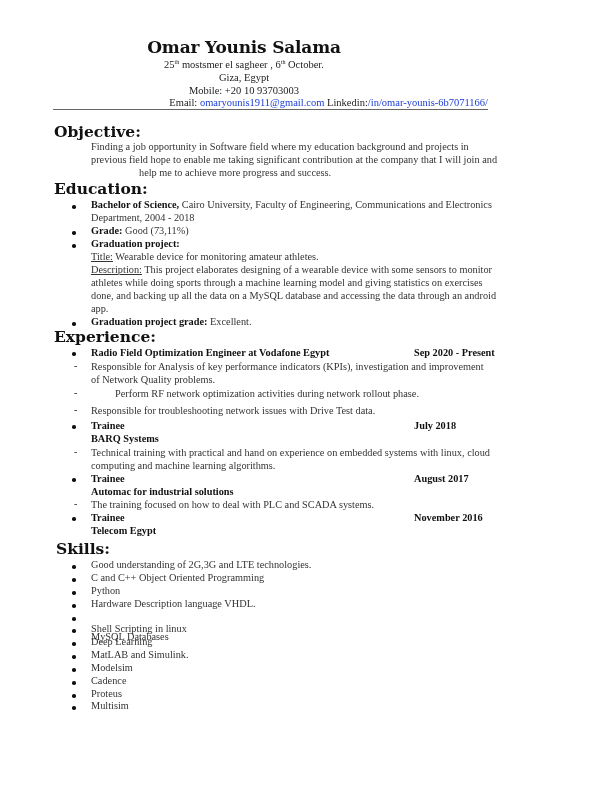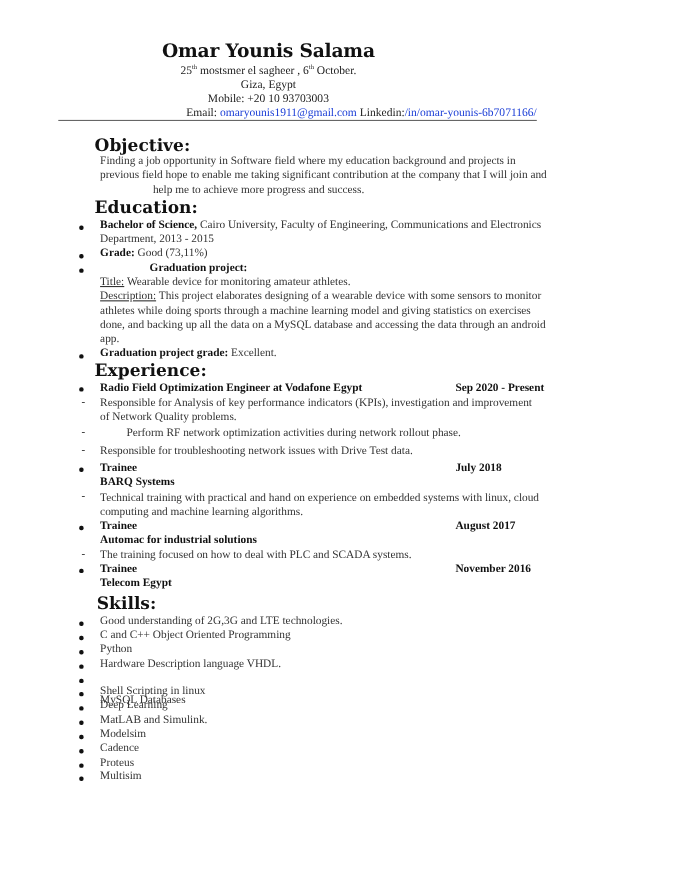--- a/index.html
+++ b/index.html
@@ -22,21 +22,21 @@
     position: absolute; left: 53px; top: 96px; width: 435px;
     text-align: right; font-size: 10.5px; line-height: 13px;
     border-bottom: 1px solid #666; padding-bottom: 0px;
   }
   .link { color: #1a3dd6; }
 
   
   .section-title {
     position: absolute; left: 54px;
     font-family: "DejaVu Serif", serif; font-weight: bold; font-size: 15.5px;
-    color: #111; line-height: 18px; margin-left: 32px;
+    color: #111; line-height: 18px;
   }
 
   .para {
     position: absolute; font-size: 10.3px; line-height: 12.6px; color: #333;
   }
 
   .row { position: absolute; font-size: 10.3px; line-height: 12.6px; color: #333; }
   .bullet-dot {
     position: absolute; width: 3.5px; height: 3.5px; border-radius: 50%; background: #111;
   }
@@ -60,27 +60,27 @@
 
   <div class="section-title" style="top:123px;">Objective:</div>
   <div class="para" style="left:91px; top:141px;">Finding a job opportunity in Software field where my education background and projects in</div>
   <div class="para" style="left:91px; top:154px;">previous field hope to enable me taking significant contribution at the company that I will join and</div>
   <div class="para" style="left:91px; top:167px;margin-left:48px;">help me to achieve more progress and success.</div>
 
   <div class="section-title" style="top:180px;text-align:right;">Education:</div>
 
   <span class="bullet-dot" style="left:72px; top:205px;"></span>
   <div class="row" style="left:91px; top:199px;"><b>Bachelor of Science,</b><span> Cairo University, Faculty of Engineering, Communications and Electronics</span></div>
-  <div class="row" style="left:91px; top:212px;">Department, 2013 - 2015</div>
+  <div class="row" style="left:91px; top:212px;">Department, 2004 - 2018</div>
 
   <span class="bullet-dot" style="left:72px; top:231px;"></span>
   <div class="row" style="left:91px; top:225px;"><b>Grade:</b><span> Good (73,11%)</span></div>
 
   <span class="bullet-dot" style="left:72px; top:244px;"></span>
-  <div class="row" style="left:91px; top:238px;margin-left:45px;"><b>Graduation project:</b></div>
+  <div class="row" style="left:91px; top:238px;"><b>Graduation project:</b></div>
   <div class="row" style="left:91px; top:251px;"><span class="u">Title:</span><span> Wearable device for monitoring amateur athletes.</span></div>
   <div class="row" style="left:91px; top:264px;"><span class="u">Description:</span><span> This project elaborates designing of a wearable device with some sensors to monitor</span></div>
   <div class="row" style="left:91px; top:277px;">athletes while doing sports through a machine learning model and giving statistics on exercises</div>
   <div class="row" style="left:91px; top:290px;">done, and backing up all the data on a MySQL database and accessing the data through an android</div>
   <div class="row" style="left:91px; top:303px;">app.</div>
 
   <span class="bullet-dot" style="left:72px; top:322px;"></span>
   <div class="row" style="left:91px; top:316px;"><b>Graduation project grade:</b><span> Excellent.</span></div>
 
   <div class="section-title" style="top:328px;">Experience:</div>

